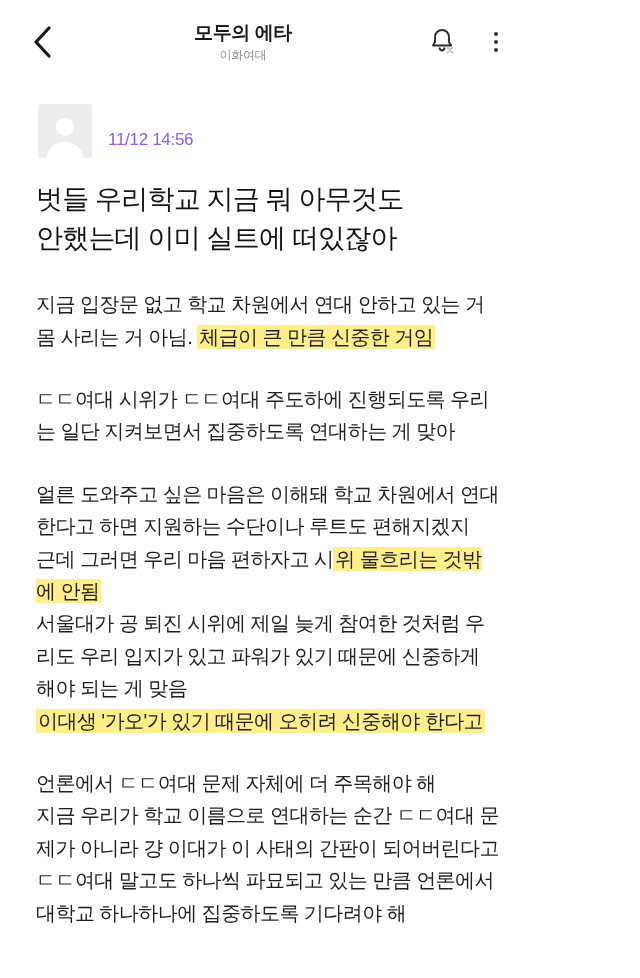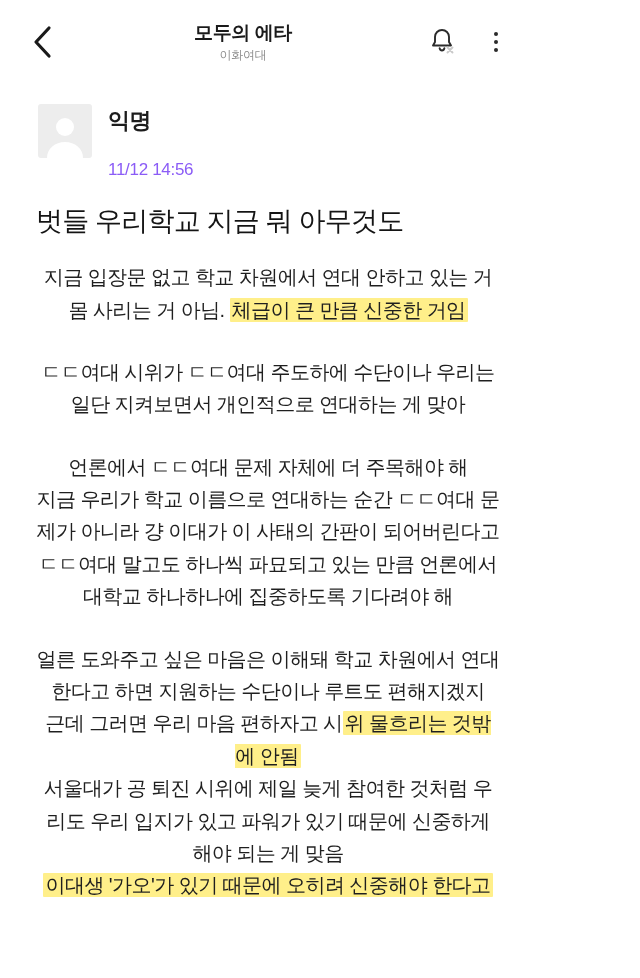--- a/index.html
+++ b/index.html
@@ -124,26 +124,25 @@
     padding: 22px 36px 0 36px;
   }
   .post-title {
     font-size: 27px;
     font-weight: normal;
     color: #141414;
     line-height: 1.45;
     letter-spacing: -0.8px;
   }
   .post-body {
-    margin-top: 20px;
+    margin-top: 30px;
     font-size: 20px;
     color: #1f1f1f;
     line-height: 1.62;
     letter-spacing: -0.55px;
-    text-align: center;
   }
   .para { margin: 0; }
   .para + .para { margin-top: 30px; }
   .hl {
     background: #ffef8a;
     padding: 1px 2px;
     border-radius: 1px;
   }
 </style>
 </head>
@@ -188,30 +187,30 @@
   <div class="author">
     <div class="avatar">
       <span>
         <svg width="54" height="46" viewBox="0 0 54 46" fill="none">
           <circle cx="27" cy="15" r="9" fill="#ffffff"></circle>
           <path d="M9 46c0-9.4 8.1-16 18-16s18 6.6 18 16z" fill="#ffffff"></path>
         </svg>
       </span>
     </div>
     <div class="author-meta">
-      <div class="author-name">익명</div>
       <div class="author-time">11/12 14:56</div>
     </div>
   </div>
 
   <div class="post">
     <div class="post-title">
       <div>벗들 우리학교 지금 뭐 아무것도</div>
+      <div>안했는데 이미 실트에 떠있잖아</div>
     </div>
     <div class="post-body" id="post-body">
         <div class="para"><span>지금 입장문 없고 학교 차원에서 연대 안하고 있는 거 몸 사리는 거 아님. </span><span class="hl">체급이 큰 만큼 신중한 거임</span></div>
-        <div class="para"><span>ㄷㄷ여대 시위가 ㄷㄷ여대 주도하에 수단이나 우리는 일단 지켜보면서 개인적으로 연대하는 게 맞아</span><br></div>
+        <div class="para"><span>ㄷㄷ여대 시위가 ㄷㄷ여대 주도하에 진행되도록 우리는 일단 지켜보면서 집중하도록 연대하는 게 맞아</span><br></div>
+        <div class="para"><span>얼른 도와주고 싶은 마음은 이해돼 학교 차원에서 연대 한다고 하면 지원하는 수단이나 루트도 편해지겠지</span><br><span>근데 그러면 우리 마음 편하자고 시</span><span class="hl">위 물흐리는 것밖에 안됨</span><br><span>서울대가 공 퇴진 시위에 제일 늦게 참여한 것처럼 우리도 우리 입지가 있고 파워가 있기 때문에 신중하게 해야 되는 게 맞음</span><br><span class="hl">이대생 '가오'가 있기 때문에 오히려 신중해야 한다고</span></div>
         <div class="para"><span>언론에서 ㄷㄷ여대 문제 자체에 더 주목해야 해</span><br><span>지금 우리가 학교 이름으로 연대하는 순간 ㄷㄷ여대 문제가 아니라 걍 이대가 이 사태의 간판이 되어버린다고</span><br><span>ㄷㄷ여대 말고도 하나씩 파묘되고 있는 만큼 언론에서 대학교 하나하나에 집중하도록 기다려야 해</span></div>
-        <div class="para"><span>얼른 도와주고 싶은 마음은 이해돼 학교 차원에서 연대 한다고 하면 지원하는 수단이나 루트도 편해지겠지</span><br><span>근데 그러면 우리 마음 편하자고 시</span><span class="hl">위 물흐리는 것밖에 안됨</span><br><span>서울대가 공 퇴진 시위에 제일 늦게 참여한 것처럼 우리도 우리 입지가 있고 파워가 있기 때문에 신중하게 해야 되는 게 맞음</span><br><span class="hl">이대생 '가오'가 있기 때문에 오히려 신중해야 한다고</span></div>
       </div>
   </div>
 
 </div>
 
 </body></html>

